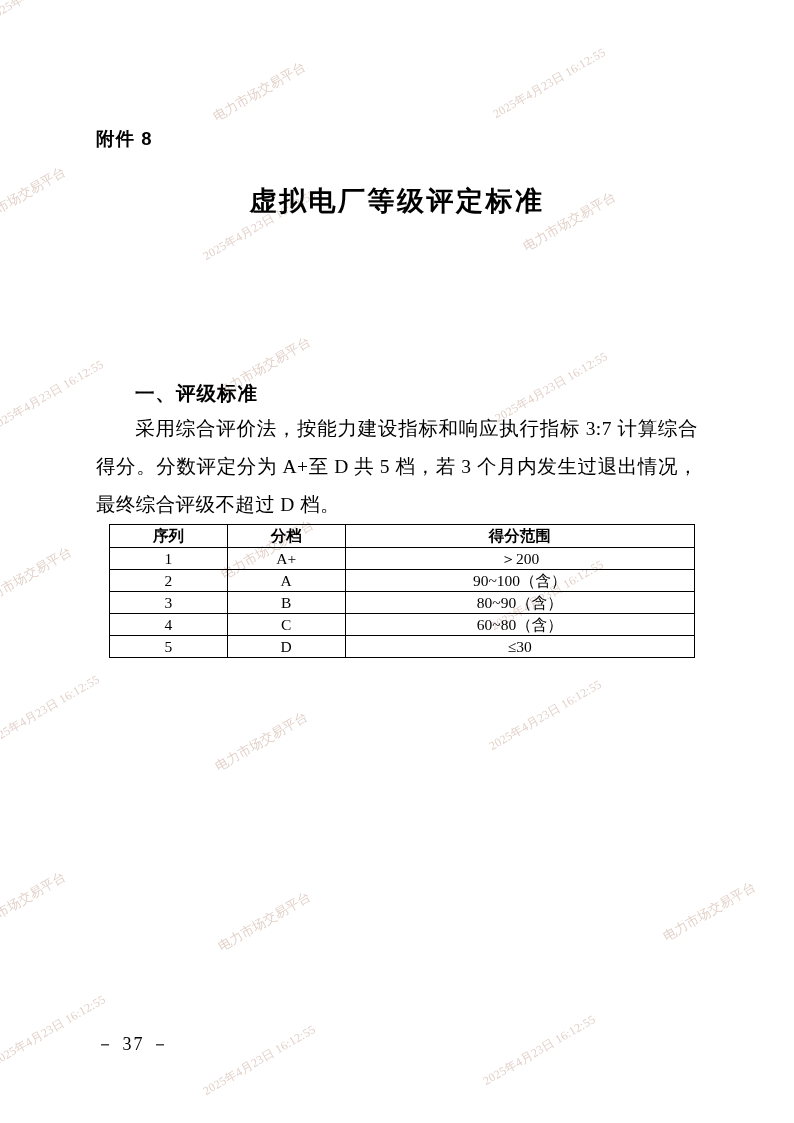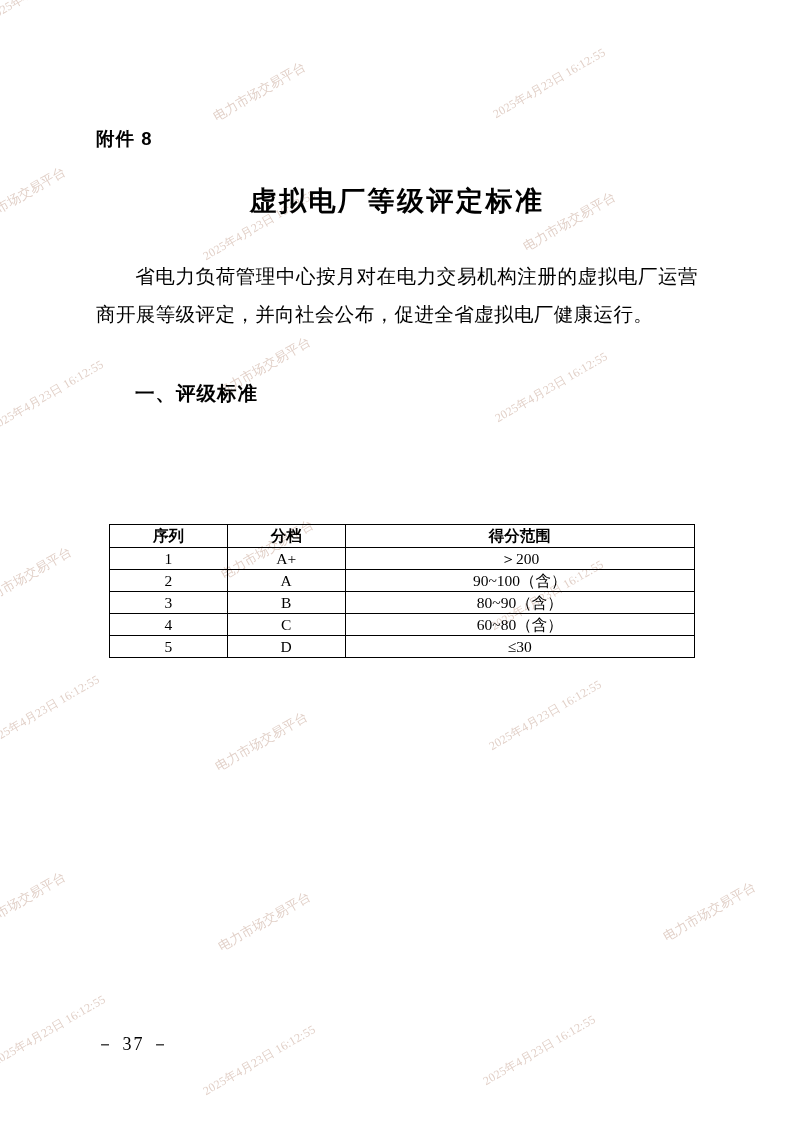--- a/index.html
+++ b/index.html
@@ -168,24 +168,24 @@
     <span class="wm date" style="left:200px; top:1085px; transform:rotate(-30deg);">2025年4月23日 16:12:55</span>
     <span class="wm date" style="left:480px; top:1075px; transform:rotate(-30deg);">2025年4月23日 16:12:55</span>
   </div>
 
   <div class="content">
 
     <div class="attach-label">附件 8</div>
 
     <div class="doc-title">虚拟电厂等级评定标准</div>
 
-    <div class="para p1"><span class="indent"></span><span>省电力负荷管理中心按月对在电力交易机构注册的虚拟电厂运营商开展等级评定，并向社会公布，促进全省虚拟电厂健康运行。</span></div>
 
     <div class="section-head">一、评级标准</div>
 
+    <div class="para p2"><span class="indent"></span><span>采用综合评价法，按能力建设指标和响应执行指标 3:7 计算综合得分。分数评定分为 A+至 D 共 5 档，若 3 个月内发生过退出情况，最终综合评级不超过 D 档。</span></div>
 
     <div class="tbl-wrap">
       <table class="grade">
         <colgroup>
           <col class="c1">
             <col class="c2">
             <col class="c3">
         </colgroup>
         <thead>
           <tr>

